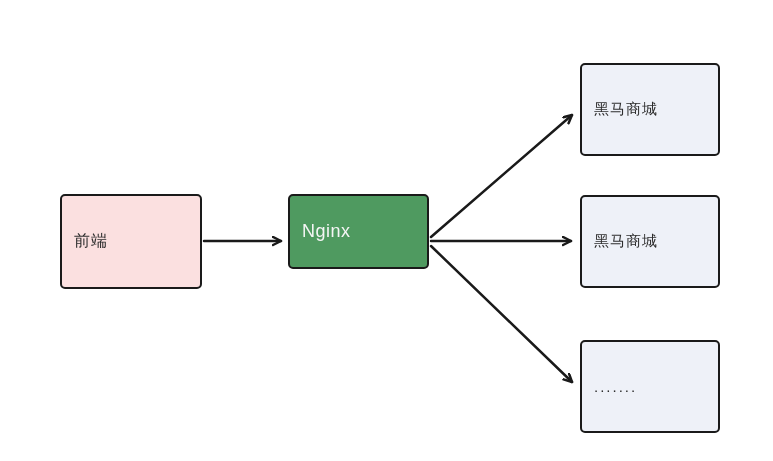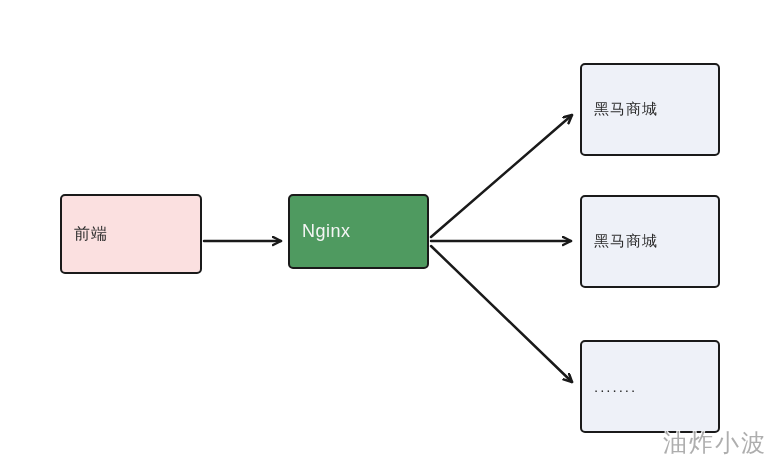--- a/index.html
+++ b/index.html
@@ -42,21 +42,21 @@
     border-radius: 5px;
     display: flex;
     align-items: center;
     justify-content: flex-start;
     color: var(--text, #2d2d2d);
     font-size: 16px;
     letter-spacing: 1px;
     padding-left: 12px;
   }
   .node-frontend {
-    left: 60px; top: 194px; width: 142px; height: 80px;
+    left: 60px; top: 194px; width: 142px; height: 95px;
     background: var(--node-frontend-fill, #fbe0e0);
   }
   .node-nginx {
     left: 288px; top: 194px; width: 141px; height: 75px;
     background: var(--node-nginx-fill, #4f9a60);
     color: var(--nginx-text, #f5f5f5);
     font-size: 18px;
     letter-spacing: 0.5px;
   }
   .node-service {
@@ -111,15 +111,14 @@
   </div>
 
   <div class="node node-service node-mall-2">
     <span>黑马商城</span>
   </div>
 
   <div class="node node-service node-more">
     <span>.......</span>
   </div>
 
-  <div class="watermark">油炸小波</div>
 
 </div>
 
 </body></html>

